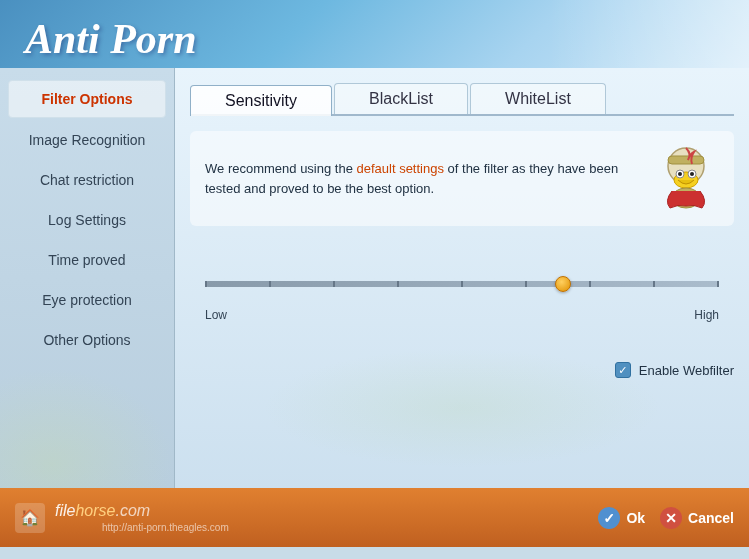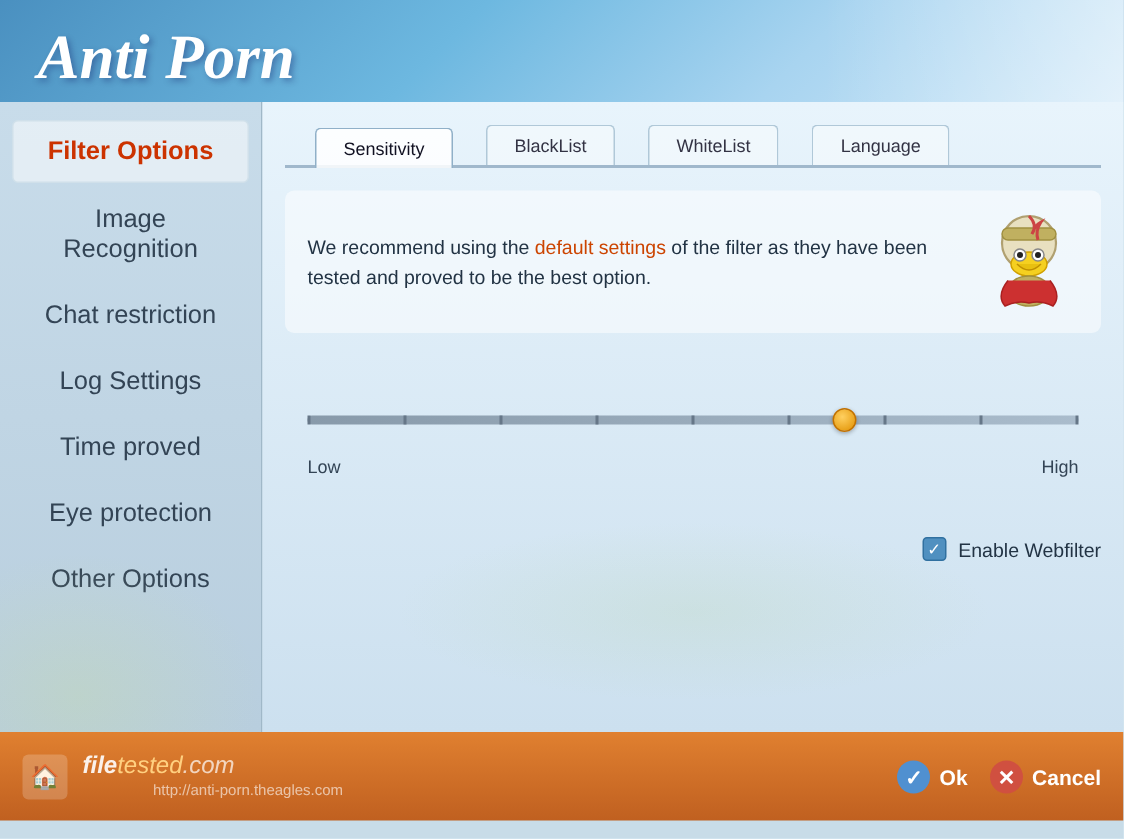--- a/index.html
+++ b/index.html
@@ -61,21 +61,21 @@
       bottom: 0; left: 0;
       width: 100%; height: 120px;
       background: radial-gradient(ellipse at 30% 80%, rgba(200,220,160,0.3) 0%, transparent 70%);
       pointer-events: none;
     }
     .sidebar-item {
       padding: 10px 15px;
       text-align: center;
       cursor: pointer;
       color: #334455;
-      font-size: 17px;
+      font-size: 14px;
       border-radius: 4px;
       margin: 2px 8px;
     }
     .sidebar-item.active {
       color: #cc3300;
       font-weight: bold;
       background: rgba(255,255,255,0.5);
       border: 1px solid #d0e0ea;
     }
 
@@ -99,29 +99,28 @@
     }
 
     
     .tabs {
       display: flex;
       gap: 2px;
       margin-bottom: 15px;
       border-bottom: 2px solid #a0b8cc;
     }
     .tab {
-      padding: 6px 18px;
-      font-size: 12px;
+      padding: 6px 34px;
+      font-size: 16px;
       cursor: pointer;
       color: #334;
       border-radius: 4px 4px 0 0;
       background: rgba(255,255,255,0.4);
       border: 1px solid #b0c8d8;
       border-bottom: none;
-      margin-left: 20px;
     }
     .tab.active {
       background: rgba(255,255,255,0.85);
       color: #112;
       border-color: #90b0c8;
       position: relative;
       top: 2px;
     }
 
     
@@ -216,21 +215,21 @@
       display: flex;
       align-items: center;
       justify-content: space-between;
       padding: 0 15px;
     }
     .footer-logo {
       font-size: 16px;
       color: rgba(255,255,255,0.7);
       font-style: italic;
     }
-    .footer-logo .file { color: rgba(255,255,255,0.9); font-weight: bold; }
+    .footer-logo .file { color: rgba(255,255,255,0.9); }
     .footer-logo .horse { color: #ffd080; }
     .footer-url {
       font-size: 10px;
       color: rgba(255,255,255,0.6);
       margin-top: 2px;
       margin-left: 47px;
     }
     .footer-buttons {
       display: flex;
       gap: 15px;
@@ -294,21 +293,20 @@
     <div class="sidebar-item">Eye protection</div>
     <div class="sidebar-item">Other Options</div>
   </div>
 
   <div class="content">
 
     <div class="tabs">
       <div class="tab active">Sensitivity</div>
       <div class="tab">BlackList</div>
       <div class="tab">WhiteList</div>
-      <div class="tab">Language</div>
     </div>
 
     <div class="recommendation-box">
       <div class="recommendation-text">
         We recommend using the <span class="highlight">default settings</span> of the filter as they have been tested and proved to be the best option.
       </div>
 
       <div class="mascot">
         <svg viewBox="0 0 65 65" width="65" height="65" xmlns="http://www.w3.org/2000/svg">
 
@@ -361,21 +359,21 @@
     </div>
 
   </div>
 </div>
 
 <div class="footer">
   <div style="display:flex;align-items:center;gap:10px;">
     <div class="footer-home-icon">🏠</div>
     <div>
       <div class="footer-logo">
-        <span class="file">file</span><span class="horse">tested</span><span>.com</span>
+        <span class="file">file</span><span class="horse">horse</span><span>.com</span>
       </div>
       <div class="footer-url">http://anti-porn.theagles.com</div>
     </div>
   </div>
   <div class="footer-buttons">
     <div class="footer-btn btn-ok">
       <div class="footer-btn-icon">✓</div>
       <span>Ok</span>
     </div>
     <div class="footer-btn btn-cancel">

